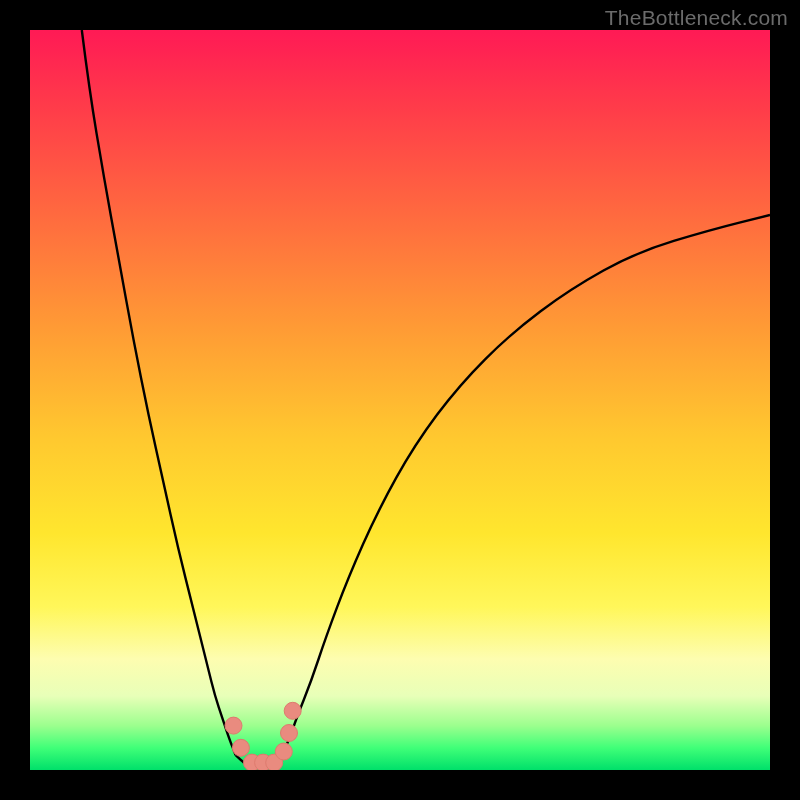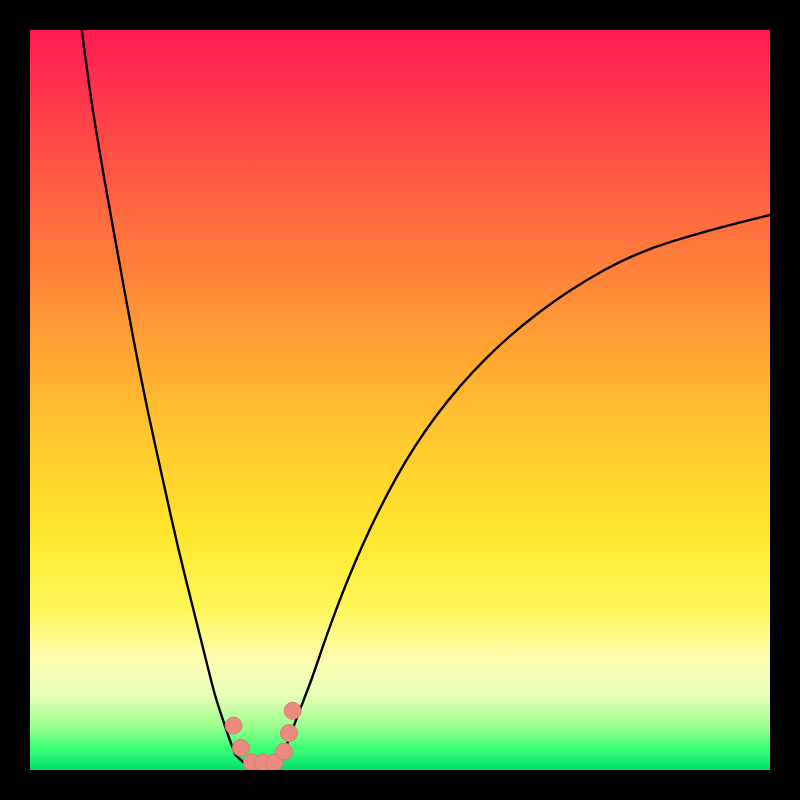--- a/index.html
+++ b/index.html
@@ -74,13 +74,14 @@
           <circle cx="210.9" cy="717.8" r="8.5" fill="#e98b7f" stroke="#de7b6e" stroke-width="1"></circle>
           <circle cx="222.0" cy="732.6" r="8.5" fill="#e98b7f" stroke="#de7b6e" stroke-width="1"></circle>
           <circle cx="233.1" cy="732.6" r="8.5" fill="#e98b7f" stroke="#de7b6e" stroke-width="1"></circle>
           <circle cx="244.2" cy="732.6" r="8.5" fill="#e98b7f" stroke="#de7b6e" stroke-width="1"></circle>
           <circle cx="253.8" cy="721.5" r="8.5" fill="#e98b7f" stroke="#de7b6e" stroke-width="1"></circle>
           <circle cx="259.0" cy="703.0" r="8.5" fill="#e98b7f" stroke="#de7b6e" stroke-width="1"></circle>
           <circle cx="262.7" cy="680.8" r="8.5" fill="#e98b7f" stroke="#de7b6e" stroke-width="1"></circle>
         </g>
     </svg>
   </div>
+  <div class="watermark">TheBottleneck.com</div>
 </div>
 
 </body></html>

